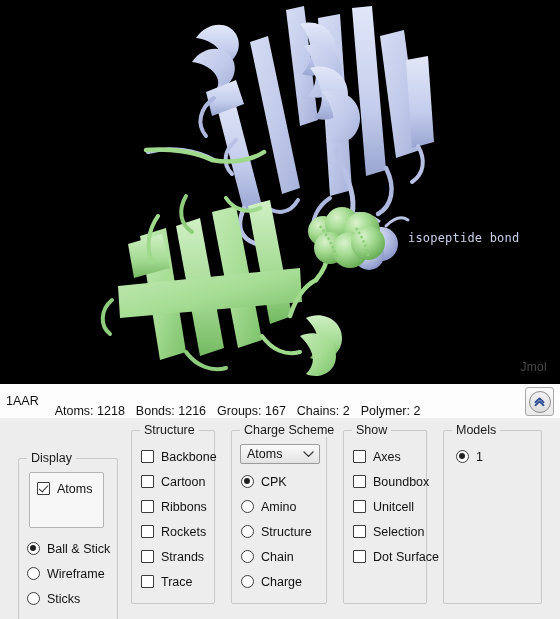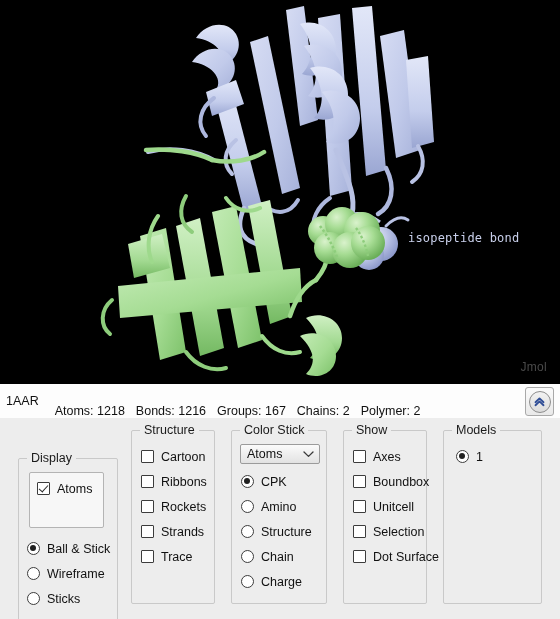--- a/index.html
+++ b/index.html
@@ -294,20 +294,24 @@
           <span>Sticks</span>
         </div>
       </div>
     </div>
 
     <div class="group g-structure">
       <span class="legend">Structure</span>
       <div class="plainlist">
         <div class="optrow">
           <span class="cb"></span>
+          <span>Backbone</span>
+        </div>
+        <div class="optrow">
+          <span class="cb"></span>
           <span>Cartoon</span>
         </div>
         <div class="optrow">
           <span class="cb"></span>
           <span>Ribbons</span>
         </div>
         <div class="optrow">
           <span class="cb"></span>
           <span>Rockets</span>
         </div>
@@ -316,21 +320,21 @@
           <span>Strands</span>
         </div>
         <div class="optrow">
           <span class="cb"></span>
           <span>Trace</span>
         </div>
       </div>
     </div>
 
     <div class="group g-color">
-      <span class="legend">Color Stick</span>
+      <span class="legend">Charge Scheme</span>
 
       <div class="combo">
         <span>Atoms</span>
         <span class="chev">
           <svg width="11" height="8" viewBox="0 0 11 8" aria-hidden="true">
             <path d="M1 2 L5.5 6.4 L10 2" fill="none" stroke="#3a3a3a" stroke-width="1.3" stroke-linecap="round" stroke-linejoin="round"></path>
           </svg>
         </span>
       </div>
 

